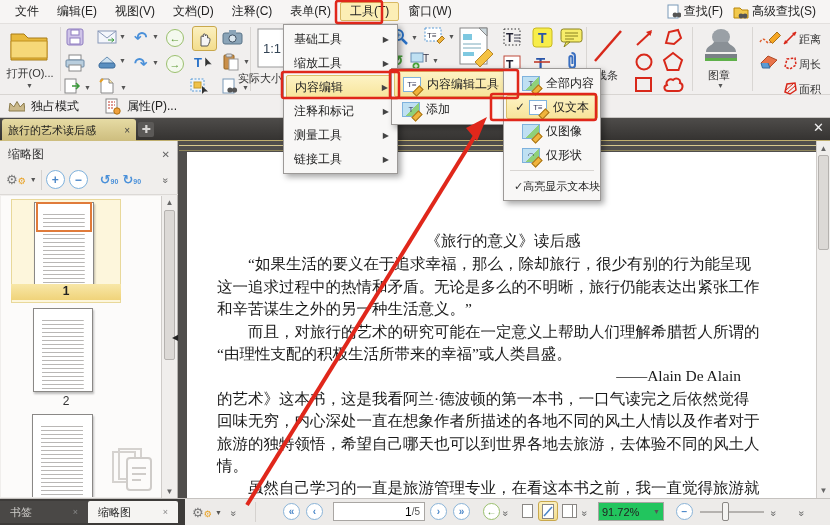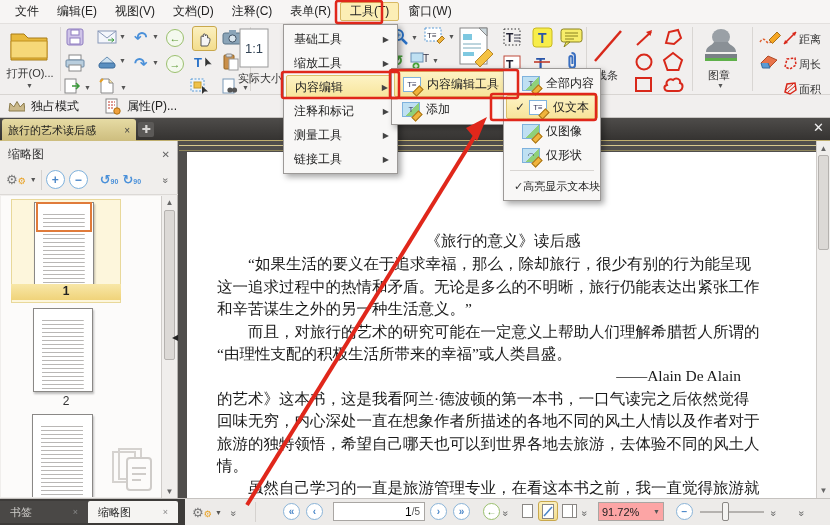--- a/index.html
+++ b/index.html
@@ -70,21 +70,21 @@
 #btabs{position:absolute;left:0;top:0;width:185px;height:27px;background:#3d3b39;display:flex;padding-top:2px}
 .btab{height:22px;display:flex;align-items:center;gap:8px;padding:0 10px;font-size:11px}
 .btab.inactive{background:#4a4846;color:#cfcdca;width:88px}
 .btab.active{background:#f5f4f2;color:#222;width:90px;border-radius:2px 2px 0 0}
 .btab .x{font-size:9px;color:#888;margin-left:auto}
 .nav-circ{width:17px;height:17px;border-radius:50%;border:1.5px solid #8ab4d8;background:#fff;color:#4a86c8;
   font-size:10px;font-weight:bold;display:flex;align-items:center;justify-content:center}
 #pagebox{position:absolute;left:333px;top:3px;width:92px;height:19px;background:#fff;border:1px solid #a9a6a3;
   display:flex;align-items:center;justify-content:flex-end;padding-right:4px;font-size:12px}
 #pagebox input{width:60px;border:0;outline:0;text-align:right;font-size:12px;font-family:inherit}
-#zoombox{position:absolute;left:598px;top:3px;width:66px;height:19px;background:#fca5a5;border:1px solid #a9a6a3;
+#zoombox{position:absolute;left:598px;top:3px;width:66px;height:19px;background:#22c55e;border:1px solid #a9a6a3;
   display:flex;align-items:center;font-size:11px;padding:0 3px;justify-content:space-between}
 .chev-d{display:inline-block;transform:rotate(90deg);color:#666;font-size:10px;letter-spacing:-2px}
 .layout-pg{width:11px;height:14px;background:#fff;border:1px solid #8a8784}
 
 .popup{position:absolute;background:#f8f7f6;border:1px solid #9c9997;box-shadow:3px 3px 6px rgba(0,0,0,.35);z-index:50}
 .mi{height:24px;display:flex;align-items:center;padding:0 6px 0 8px;font-size:12px;color:#222;white-space:nowrap}
 .mi .arrow{margin-left:auto;font-size:8px;color:#444;padding-left:10px}
 .mi.hl{background:linear-gradient(#fdf3c4,#f7e49a);border:1px solid #dcc06a;border-radius:2px}
 .micon{width:18px;height:15px;border:1px solid #7fb2dd;background:#fff;margin-right:6px;position:relative;
   font-size:8px;color:#335;display:flex;align-items:center;justify-content:center;flex-shrink:0}
@@ -103,20 +103,38 @@
 
   <div id="menubar">
     <span class="mb-item">文件</span>
     <span class="mb-item">编辑(E)</span>
     <span class="mb-item">视图(V)</span>
     <span class="mb-item">文档(D)</span>
     <span class="mb-item">注释(C)</span>
     <span class="mb-item">表单(R)</span>
     <span class="mb-item open">工具(T)</span>
     <span class="mb-item">窗口(W)</span>
+    <div id="mb-right">
+      <span class="mb-find">
+        <svg width="14" height="15">
+            <rect x="1" y="1" width="10" height="13" fill="#fff" stroke="#7a9ab8"></rect>
+            <circle cx="8" cy="11" r="2.4" fill="#555"></circle>
+            <circle cx="12" cy="11" r="2.4" fill="#555"></circle>
+          </svg>
+        <span>查找(F)</span>
+      </span>
+      <span class="mb-find">
+        <svg width="16" height="14">
+            <path d="M1 3h6l2 2h6v8H1z" fill="#f2c94c" stroke="#b8860b"></path>
+            <circle cx="8" cy="11" r="2.4" fill="#555"></circle>
+            <circle cx="12" cy="11" r="2.4" fill="#555"></circle>
+          </svg>
+        <span>高级查找(S)</span>
+      </span>
+    </div>
   </div>
 
   <div id="toolbar">
 
     <span class="ticon" style="left:8px;top:4px">
       <svg width="42" height="34">
           <path d="M3 6h13l4 4h19v22H3z" fill="#e8b93c" stroke="#a87c16"></path>
           <path d="M3 13h36v17H3z" fill="#f6d878" stroke="#c09020"></path>
         </svg>
     </span>
@@ -215,21 +233,21 @@
     <span class="ticon" style="left:222px;top:54px">
       <svg width="16" height="16">
           <rect x="1" y="1" width="11" height="14" fill="#fff" stroke="#7a9ab8"></rect>
           <circle cx="8" cy="12" r="2.6" fill="#555"></circle>
           <circle cx="12.5" cy="12" r="2.6" fill="#555"></circle>
         </svg>
     </span>
     <span class="dd" style="left:242px;top:60px">▼</span>
     <span class="sep" style="left:250px"></span>
 
-    <span class="ticon" style="left:239px;top:4px">
+    <span class="ticon" style="left:257px;top:4px">
       <svg width="30" height="40">
           <rect x="1" y="1" width="28" height="38" fill="#fff" stroke="#999"></rect>
           <text x="15" y="25" font-size="13" text-anchor="middle" fill="#334455">1:1</text>
         </svg>
     </span>
     <span class="lbl" style="left:238px;top:47px">实际大小</span>
     <span class="sep" style="left:292px"></span>
 
     <span class="ticon" style="left:391px;top:4px">
       <svg width="18" height="18">

